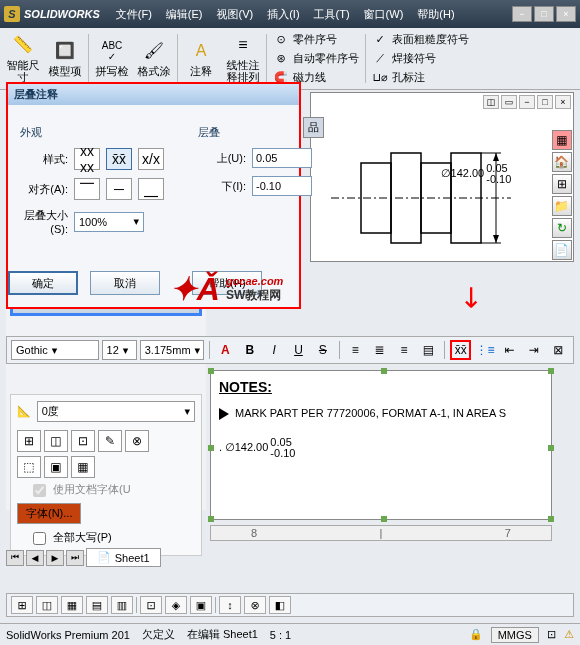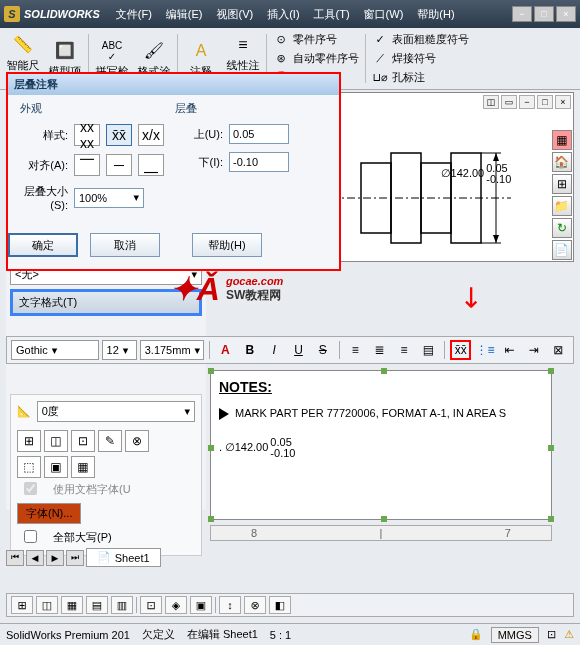--- a/index.html
+++ b/index.html
@@ -11,23 +11,23 @@
 .menu-item{padding:2px 6px;cursor:pointer}
 .wincontrols{margin-left:auto;display:flex;gap:2px}
 .winbtn{width:20px;height:16px;background:#ccc;border:1px solid #888;font-size:9px;display:flex;align-items:center;justify-content:center;cursor:pointer}
 .ribbon{background:#e8ecf0;height:62px;display:flex;border-bottom:1px solid #aaa;padding:2px}
 .rbtn{display:flex;flex-direction:column;align-items:center;justify-content:center;width:42px;height:56px;border:1px solid transparent;cursor:pointer;text-align:center;line-height:1.1}
 .rbtn .ic{width:24px;height:24px;margin-bottom:2px;display:flex;align-items:center;justify-content:center;font-size:16px}
 .rsep{width:1px;background:#bbb;margin:4px 2px}
 .rcol{display:flex;flex-direction:column;justify-content:center;gap:1px;padding:0 4px}
 .rrow{display:flex;align-items:center;gap:4px;height:18px;cursor:pointer}
 .rrow .ic2{width:16px;height:16px;display:flex;align-items:center;justify-content:center}
-.dialog{position:absolute;left:6px;top:72px;width:335px;background:#f4f6f9;border:2px solid red;z-index:20}
+.dialog{position:absolute;left:6px;top:82px;width:295px;background:#f4f6f9;border:2px solid red;z-index:20}
 .dlgtitle{background:linear-gradient(#d4e4f7,#a8c8e8);padding:3px 6px;color:#1a3a5a;font-weight:bold}
-.dlgbody{padding:6px 12px;display:flex;gap:3px}
+.dlgbody{padding:20px 12px;display:flex;gap:34px}
 .dlgcol{flex:1}
 .dlglabel{color:#1a3a5a;margin-bottom:8px}
 .dlgrow{display:flex;align-items:center;margin-bottom:8px;gap:6px}
 .dlgrow label{width:48px;text-align:right}
 .stylebtn{width:26px;height:22px;border:1px solid #999;background:#fff;cursor:pointer;display:flex;align-items:center;justify-content:center;font-size:14px}
 .stylebtn.sel{border:1px solid #3a6ea5;background:#e0ecf8}
 .txtfield{width:60px;height:20px;border:1px solid #7a9ab8;padding:0 3px}
 .combo{width:70px;height:20px;border:1px solid #7a9ab8;background:#fff;display:flex;align-items:center;padding:0 4px;cursor:pointer}
 .combo::after{content:"▾";margin-left:auto}
 .dlgbtns{display:flex;gap:12px;padding:8px 0 12px;justify-content:flex-start}
@@ -43,21 +43,21 @@
 .wm-logo{font-size:32px;color:#c00;font-style:italic}
 .wm-text1{color:#c00}
 .wm-text2{color:#333;font-size:12px}
 .leftpanel{position:absolute;left:6px;top:260px;width:200px;height:250px;background:#f0f2f5}
 .lpsel{border:1px solid #999;background:#fff;padding:2px 4px;margin:4px;display:flex;align-items:center;cursor:pointer}
 .lpsel::after{content:"▾";margin-left:auto}
 .lpgroup{border:3px solid #3b82f6;margin:4px}
 .lpghdr{background:linear-gradient(#e0e8f0,#c8d4e0);padding:3px 6px;cursor:pointer}
 .lpicons{display:flex;flex-wrap:wrap;gap:3px;margin:4px 0}
 .lpicon{width:24px;height:22px;border:1px solid #999;background:#fff;cursor:pointer;display:flex;align-items:center;justify-content:center;font-size:12px}
-.lpchk{display:flex;align-items:flex-start;gap:16px;margin:4px 7px;color:#888}
+.lpchk{display:flex;align-items:flex-end;gap:7px;margin:4px 16px;color:#888}
 .lpbtn{border:1px solid #999;background:#c2410c;padding:2px 8px;cursor:pointer;margin:2px 0}
 .fmt-toolbar{position:absolute;left:6px;top:336px;right:6px;height:28px;background:#eef1f5;border:1px solid #aaa;display:flex;align-items:center;padding:0 4px;gap:3px;z-index:15}
 .fmtsel{border:1px solid #999;background:#fff;height:20px;padding:0 4px;display:flex;align-items:center;cursor:pointer}
 .fmtsel::after{content:"▾";margin-left:4px}
 .fmtbtn{width:22px;height:20px;border:1px solid transparent;cursor:pointer;display:flex;align-items:center;justify-content:center;font-size:12px}
 .fmtbtn.boxed{border:2px solid red}
 .fmtsep{width:1px;height:18px;background:#aaa;margin:0 2px}
 .notes-area{position:absolute;left:210px;top:370px;right:28px;height:150px;background:#fff;border:1px solid #888;padding:8px}
 .notes-title{font-weight:bold;font-size:14px;text-decoration:underline;margin-bottom:10px}
 .notes-body{font-size:11px;line-height:1.6}

